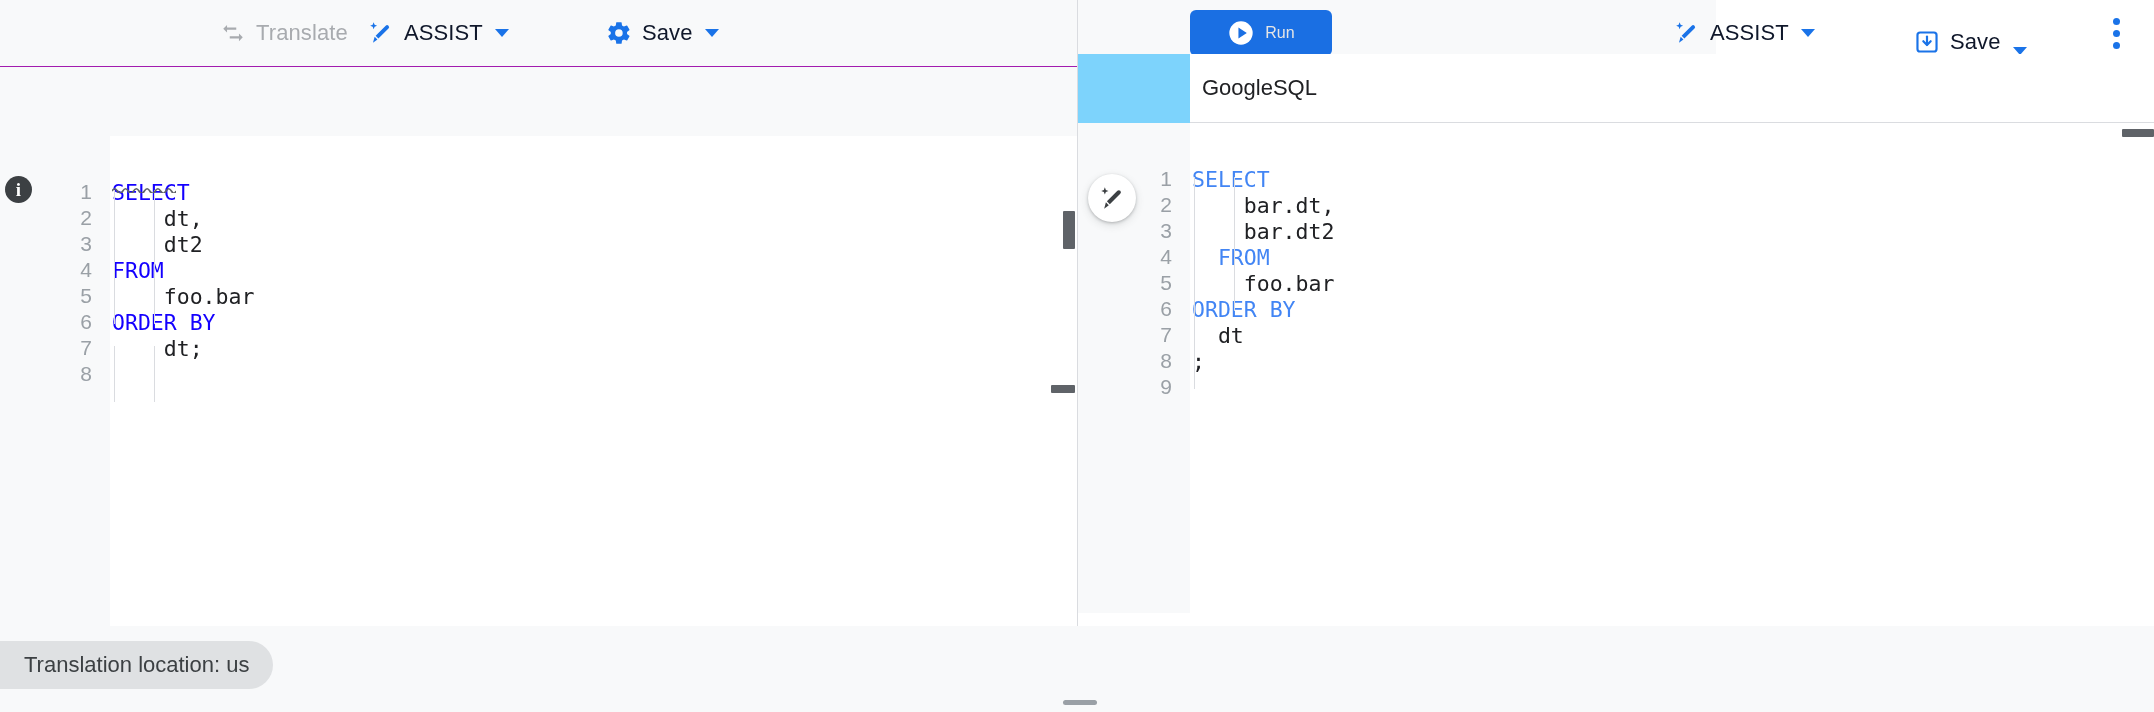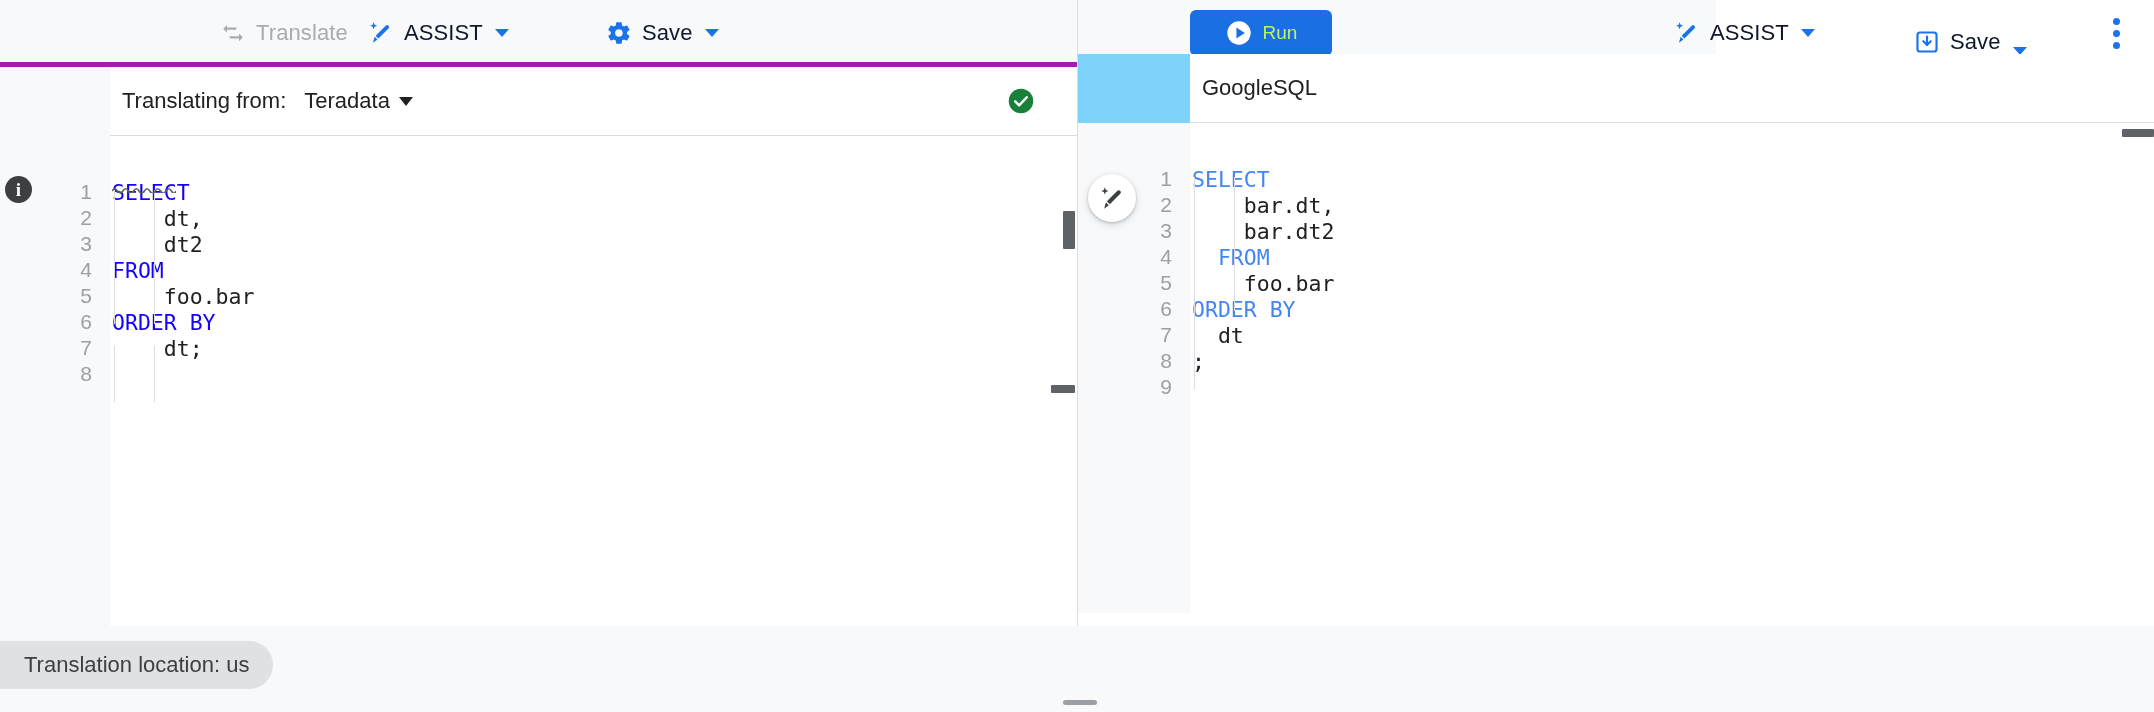--- a/index.html
+++ b/index.html
@@ -12,21 +12,21 @@
     overflow: hidden;
     position: relative;
     -webkit-font-smoothing: antialiased;
   }
 
   
   .toolbar {
     position: absolute; left: 0; top: 0;
     width: 1716px; height: 67px;
     background: #f8f9fa;
-    border-bottom: 5px solid #a21caf;
+    border-bottom: 1px solid #a21caf;
     box-sizing: border-box;
   }
   .toolbar-divider {
     position: absolute; top: 0; left: 1077px;
     width: 1px; height: 67px;
     background: #dadce0;
   }
 
   .tb-btn {
     position: absolute;
@@ -62,21 +62,21 @@
     position: absolute;
     left: 1190px; top: 10px;
     width: 142px; height: 46px;
     background: #1a6fe3;
     border-radius: 6px;
     display: flex; align-items: center; justify-content: center;
     gap: 10px;
     cursor: pointer;
     user-select: none;
   }
-  .run-btn .lbl { color: #bef264; font-size: 19px; }
+  .run-btn .lbl { color: #e5e5e5; font-size: 16px; }
 
   
   .kebab {
     position: absolute; left: 2098px; top: 10px;
     width: 36px; height: 46px;
     display: flex; flex-direction: column; align-items: center; justify-content: center;
     gap: 5px; cursor: pointer; border-radius: 50%;
   }
   .kebab i { width: 7px; height: 7px; border-radius: 50%; background: #1a73e8; display: block; }
 
@@ -297,33 +297,20 @@
 
   <div class="kebab">
     <i></i>
     <i></i>
     <i></i>
   </div>
 </div>
 
 <div class="pane-left">
 
-  <div class="pane-header">
-    <span class="ph-label">Translating from:</span>
-    <span class="ph-select">
-      <span class="val">Teradata</span>
-      <span class="caret-dark"></span>
-    </span>
-    <span class="status-check">
-      <svg width="28" height="28" viewBox="0 0 24 24">
-        <circle cx="12" cy="12" r="10.5" fill="#188038"></circle>
-        <path d="M7 12.3 L10.4 15.7 L17 8.8" fill="none" stroke="#ffffff" stroke-width="2.1" stroke-linecap="round" stroke-linejoin="round"></path>
-      </svg>
-    </span>
-  </div>
 
   <div class="editor">
     <div class="gutter">
       <div class="info-icon">
           <span>i</span>
         </div>
       <div id="left-nums">
           <div class="num" style="top: 44px;">1</div>
           <div class="num" style="top: 70px;">2</div>
           <div class="num" style="top: 96px;">3</div>

